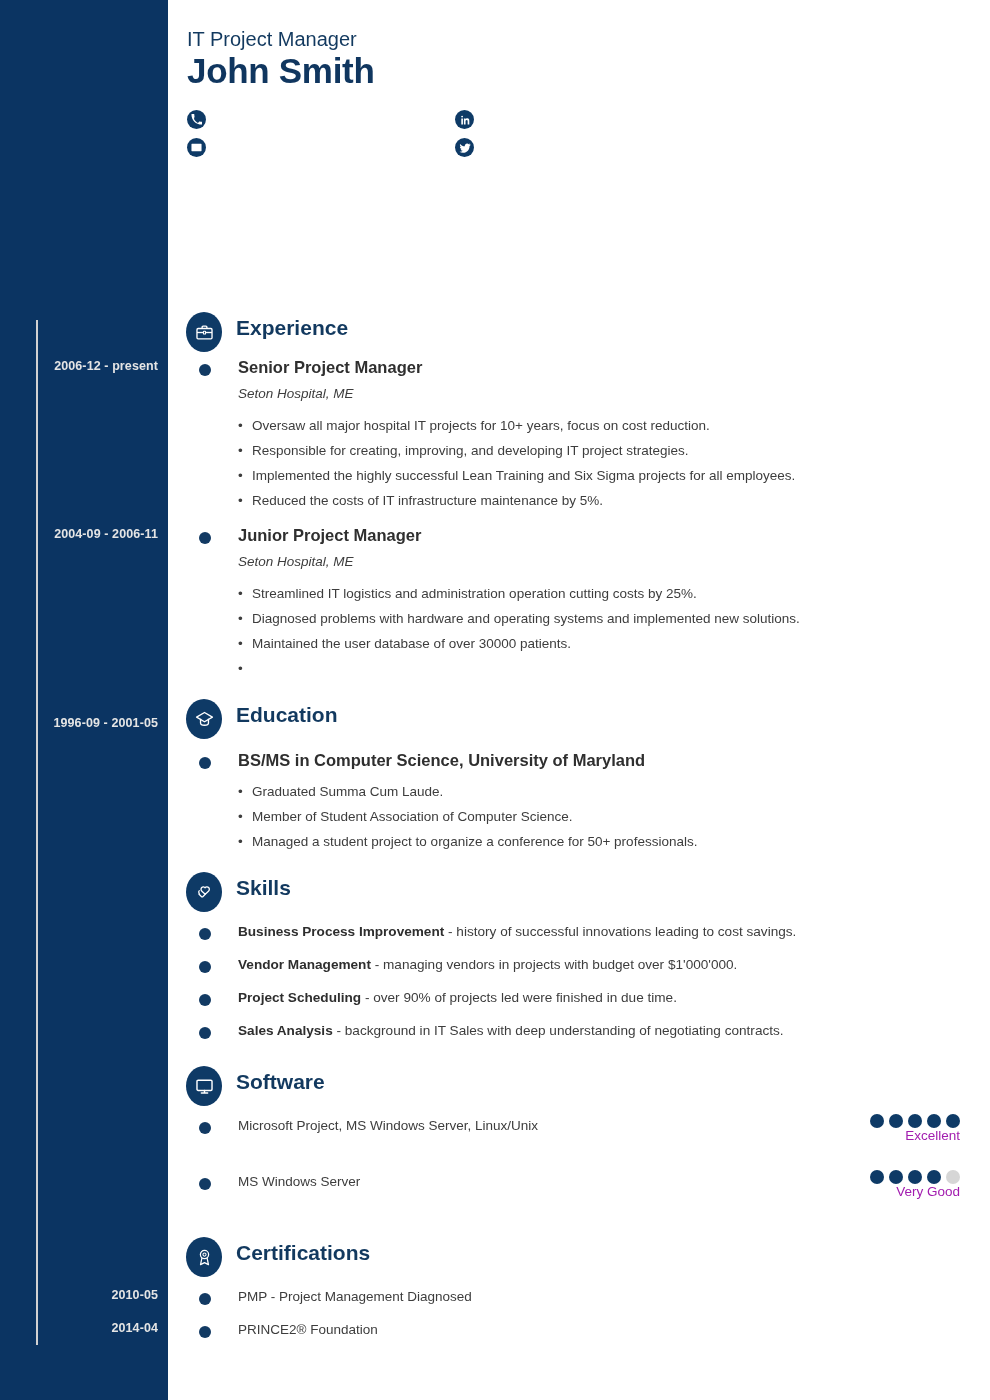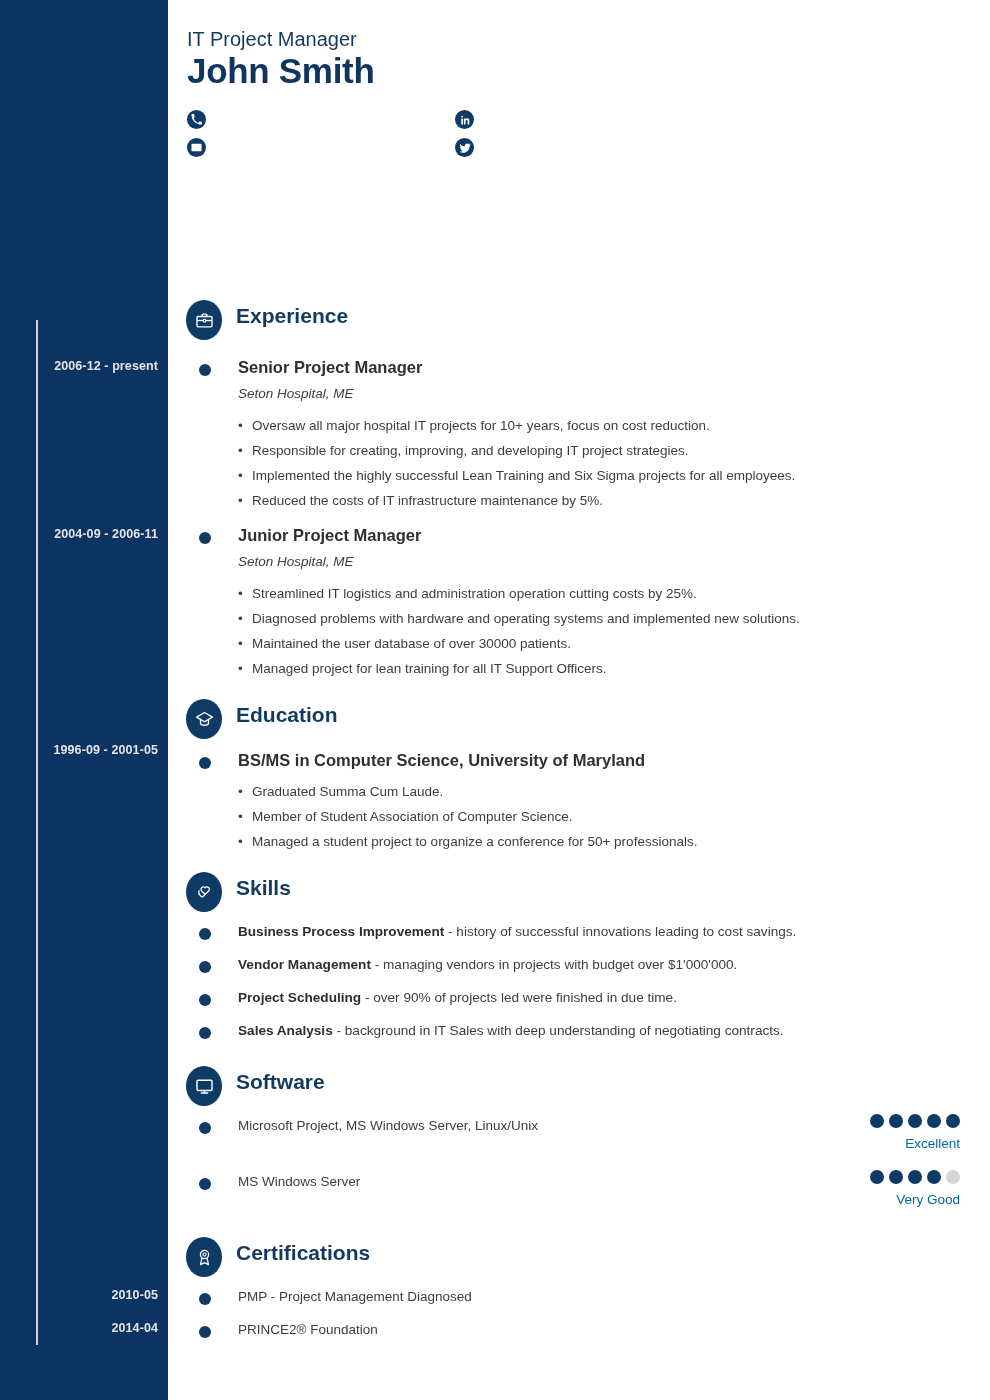--- a/index.html
+++ b/index.html
@@ -209,43 +209,42 @@
     text-align: right;
   }
   .rating .dots { display: flex; justify-content: flex-end; gap: 5px; }
   .rating .rdot {
     width: 14px; height: 14px;
     border-radius: 50%;
     background: #0e3a66;
   }
   .rating .rdot.off { background: #d6d6d6; }
   .rating .rlabel {
-    margin-top: 8px;
-    font-size: 13.5px;
-    color: #0369a1;
+    font-size: 13.5px;
+    color: #a21caf;
   }
 
   
   .cert-name {
     position: absolute;
     left: 70px;
     font-size: 13.5px;
     color: #3d3d3d;
     white-space: nowrap;
   }
 </style>
 </head>
 <body>
 
 <div id="page">
 
   <div id="sidebar">
       <div class="side-date" style="top: 359px;">2006-12 - present</div>
       <div class="side-date" style="top: 527px; padding-left: 44px;">2004-09 - 2006-11</div>
-      <div class="side-date" style="top: 743px; padding-left: 24px;">1996-09 - 2001-05</div>
+      <div class="side-date" style="top: 716px; padding-left: 24px;">1996-09 - 2001-05</div>
       <div class="side-date" style="top: 1288px;">2010-05</div>
       <div class="side-date" style="top: 1321px;">2014-04</div>
     </div>
 
   <div id="timeline-line" style="height: 1025px;"></div>
 
   <div id="main">
 
     <div id="header">
       <div id="job-title">IT Project Manager</div>
@@ -282,21 +281,21 @@
               </svg>
             </span>
             <span class="ctext"></span>
           </div>
         </div>
     </div>
 
     <div id="summary"><span></span><b></b><span></span><b></b><span></span><b></b><span></span></div>
 
     <div id="sections-root">
-        <div class="section" style="top: 300px;">
+        <div class="section" style="top: 312px;">
           <div class="sec-head">
             <div class="sec-badge">
               <svg width="19" height="19" viewBox="0 0 24 24">
                 <rect x="2.5" y="7" width="19" height="13" rx="1.4" fill="none" stroke="#fff" stroke-width="1.7"></rect>
                 <path d="M9 7V5.2c0-.6.5-1.2 1.2-1.2h3.6c.7 0 1.2.6 1.2 1.2V7" fill="none" stroke="#fff" stroke-width="1.7"></path>
                 <path d="M2.5 12h19" stroke="#fff" stroke-width="1.7"></path>
                 <rect x="10.7" y="10.4" width="2.6" height="3.6" rx=".5" fill="#0e3a66" stroke="#fff" stroke-width="1.3"></rect>
               </svg>
             </div>
             <div class="sec-title">Experience</div>
@@ -337,21 +336,20 @@
             <div class="bullet">
               <span class="bdot">•</span>
               <span>Diagnosed problems with hardware and operating systems and implemented new solutions.</span>
             </div>
             <div class="bullet">
               <span class="bdot">•</span>
               <span>Maintained the user database of over 30000 patients.</span>
             </div>
             <div class="bullet">
               <span class="bdot">•</span>
-              <span>Managed project for lean training for all IT Support Officers.</span>
             </div>
           </div>
         </div>
         <div class="section" style="top: 699px;">
           <div class="sec-head">
             <div class="sec-badge">
               <svg width="19" height="19" viewBox="0 0 24 24">
                 <path d="M12 3.2 22 9l-10 5.8L2 9l10-5.8z" fill="none" stroke="#fff" stroke-width="1.7" stroke-linejoin="round"></path>
                 <path d="M7 11.2v5.2c0 1.6 2.2 2.9 5 2.9s5-1.3 5-2.9v-5.2" fill="none" stroke="#fff" stroke-width="1.7"></path>
               </svg>

